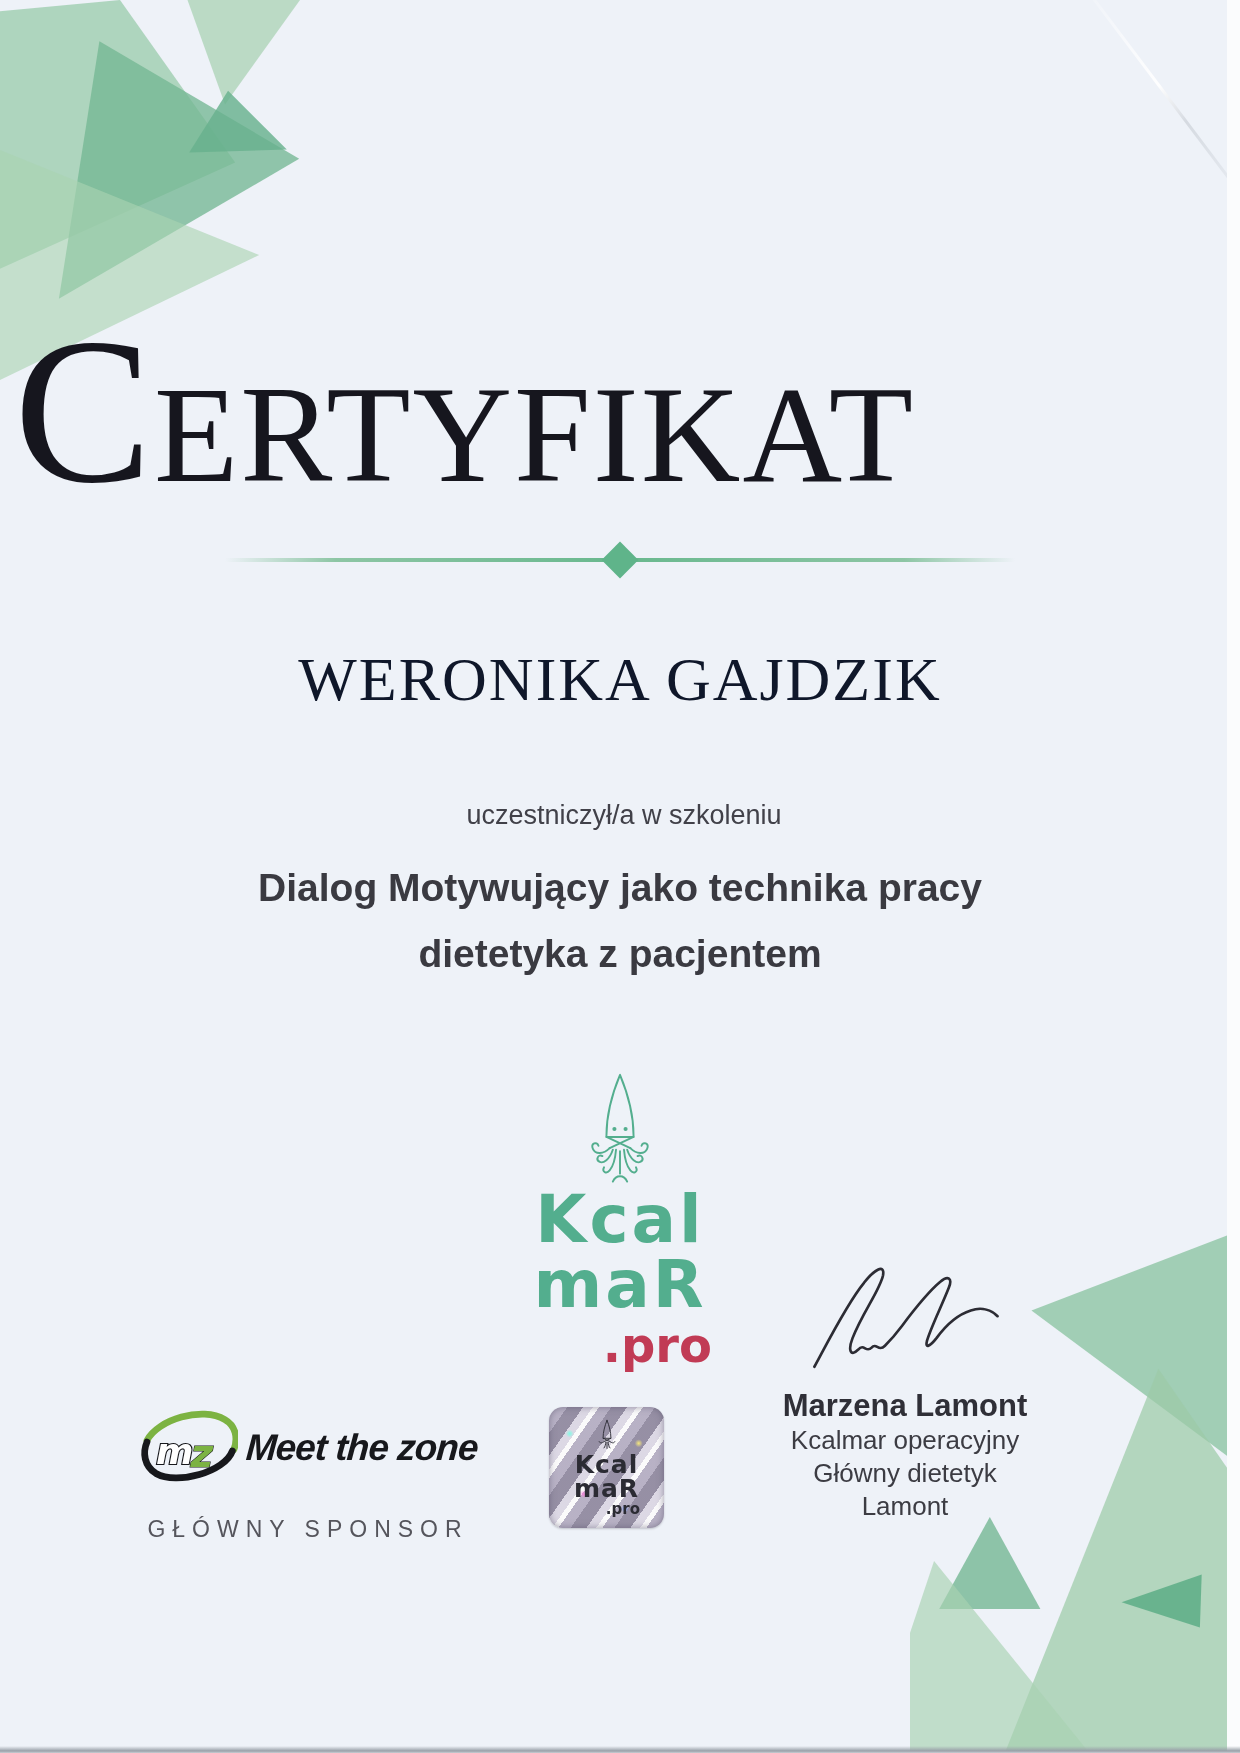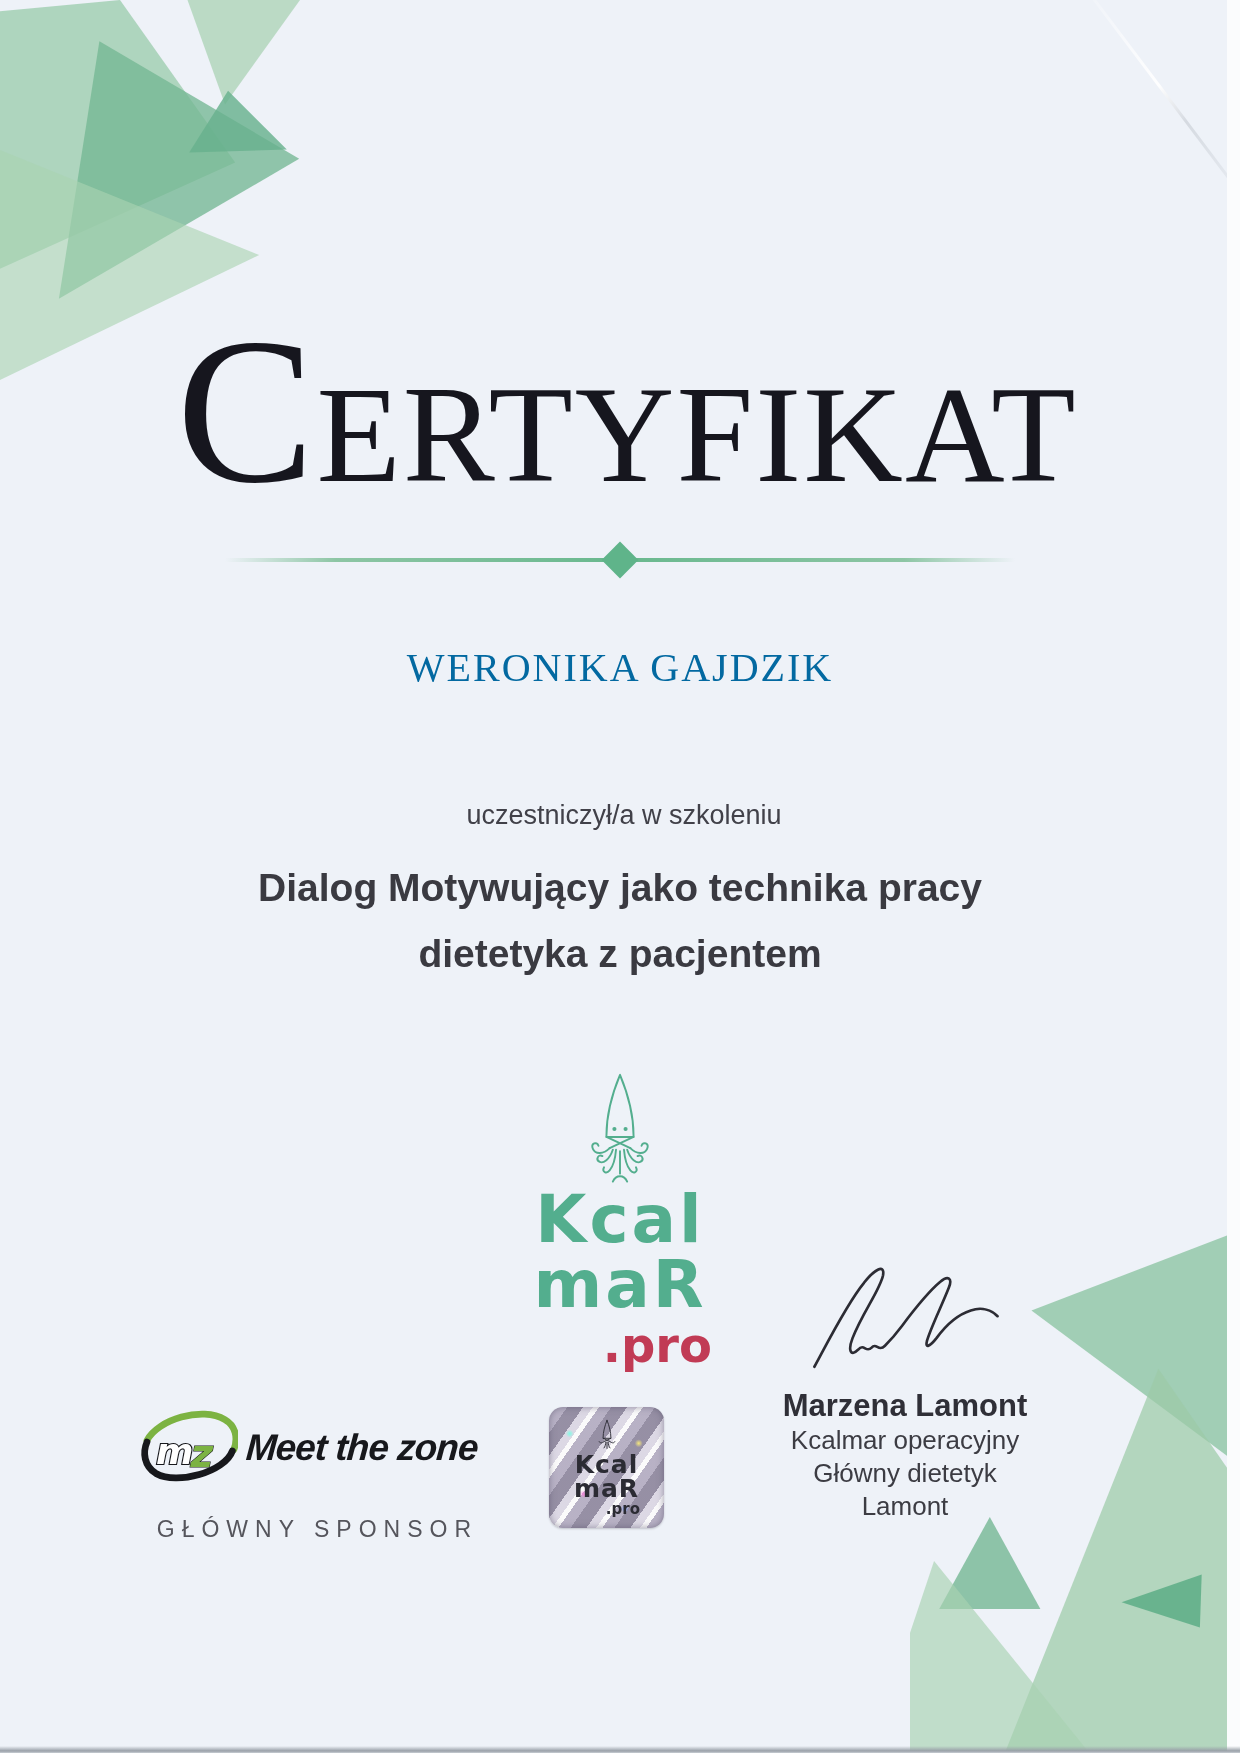--- a/index.html
+++ b/index.html
@@ -39,53 +39,53 @@
   .crease{position:absolute;left:1018px;top:96px;width:300px;height:3px;z-index:1;
           background:linear-gradient(90deg,rgba(255,255,255,0),rgba(255,255,255,.95) 45%,rgba(203,208,215,.7) 60%,rgba(255,255,255,0));
           transform:rotate(53deg);pointer-events:none;}
   
   .scan-right{position:absolute;right:0;top:0;width:13px;height:100%;background:#fbfcfd;z-index:6;}
   .scan-bottom{position:absolute;left:0;bottom:0;width:100%;height:7px;z-index:7;
           background:linear-gradient(180deg,rgba(154,160,167,0),#99a0a8 70%,#c9ced4);}
   
   .content{position:absolute;inset:0;z-index:2;}
   .cert-title{
-    position:absolute;left:14px;right:0;top:300px;margin:0;text-align:center;
+    position:absolute;left:14px;right:0;top:300px;margin:0;text-align:left;
     font-family:"Liberation Serif",serif;font-weight:400;color:#16161e;
     font-size:138px;line-height:1.08;letter-spacing:2px;
   }
   .cert-title::first-letter{font-size:1.5em;}
   .divider{position:absolute;left:50%;top:546px;width:790px;height:28px;transform:translateX(-50%);}
   .divider .line{position:absolute;left:0;right:0;top:12px;height:4px;
     background:linear-gradient(90deg,rgba(104,184,142,0),rgba(124,190,150,.85) 14%,#68b88e 50%,rgba(124,190,150,.85) 86%,rgba(104,184,142,0));}
   .divider .diamond{position:absolute;left:50%;top:1px;width:26px;height:26px;transform:translateX(-50%) rotate(45deg);
     background:#5fb48a;}
   .recipient{
     position:absolute;left:0;right:0;top:644px;text-align:center;
-    font-family:"Liberation Serif",serif;font-size:40px;letter-spacing:2px;color:#0369a1;
+    font-family:"Liberation Serif",serif;font-size:62px;letter-spacing:2px;color:#0f172a;
   }
   .small-line{position:absolute;left:0;right:0;text-align:center;font-size:27px;color:#414149;}
   .participation{top:800px;padding-left:8px;}
   .organized{top:1013px;}
   .course{position:absolute;left:0;right:0;text-align:center;font-weight:700;font-size:39px;color:#3a3a41;}
   .course-1{top:866px;}
   .course-2{top:932px;}
   
   .squid{position:absolute;left:50%;top:1070px;transform:translateX(-50%);}
   .kcal-word{position:absolute;left:50%;top:1188px;width:220px;transform:translateX(-50%);text-align:center;
     font-family:"DejaVu Sans",sans-serif;font-weight:700;color:#53ae8e;}
   .kcal-word .w1{font-size:66px;line-height:64px;letter-spacing:3px;}
   .kcal-word .w2{font-size:66px;line-height:66px;letter-spacing:3px;}
   .kcal-word .tld{font-size:48px;line-height:54px;color:#c13b55;text-align:right;padding-right:18px;}
   
   .sponsor{position:absolute;left:138px;top:1398px;width:340px;}
   .sponsor-row{display:flex;align-items:center;}
   .brand-name{font-family:"Liberation Sans",sans-serif;font-weight:700;font-style:italic;
     font-size:37px;color:#17181c;letter-spacing:-1px;margin-left:8px;transform:skewX(-4deg);white-space:nowrap;}
-  .sponsor-caption{position:absolute;left:138px;top:1516px;width:340px;text-align:right;
+  .sponsor-caption{position:absolute;left:138px;top:1516px;width:340px;text-align:center;
     font-size:23px;letter-spacing:7px;color:#55555c;}
   .sticker{position:absolute;left:549px;top:1407px;width:115px;height:121px;border-radius:14px;
     background-color:#c7c2d1;
     background-image:
       radial-gradient(circle 3px at 18% 22%,rgba(120,255,230,.9),rgba(120,255,230,0) 4px),
       radial-gradient(circle 3px at 78% 30%,rgba(255,240,120,.9),rgba(255,240,120,0) 4px),
       radial-gradient(circle 3px at 30% 72%,rgba(255,120,220,.8),rgba(255,120,220,0) 4px),
       radial-gradient(circle 3px at 66% 84%,rgba(120,160,255,.8),rgba(120,160,255,0) 4px),
       repeating-linear-gradient(125deg,
         rgba(255,255,255,.92) 0 5px,

